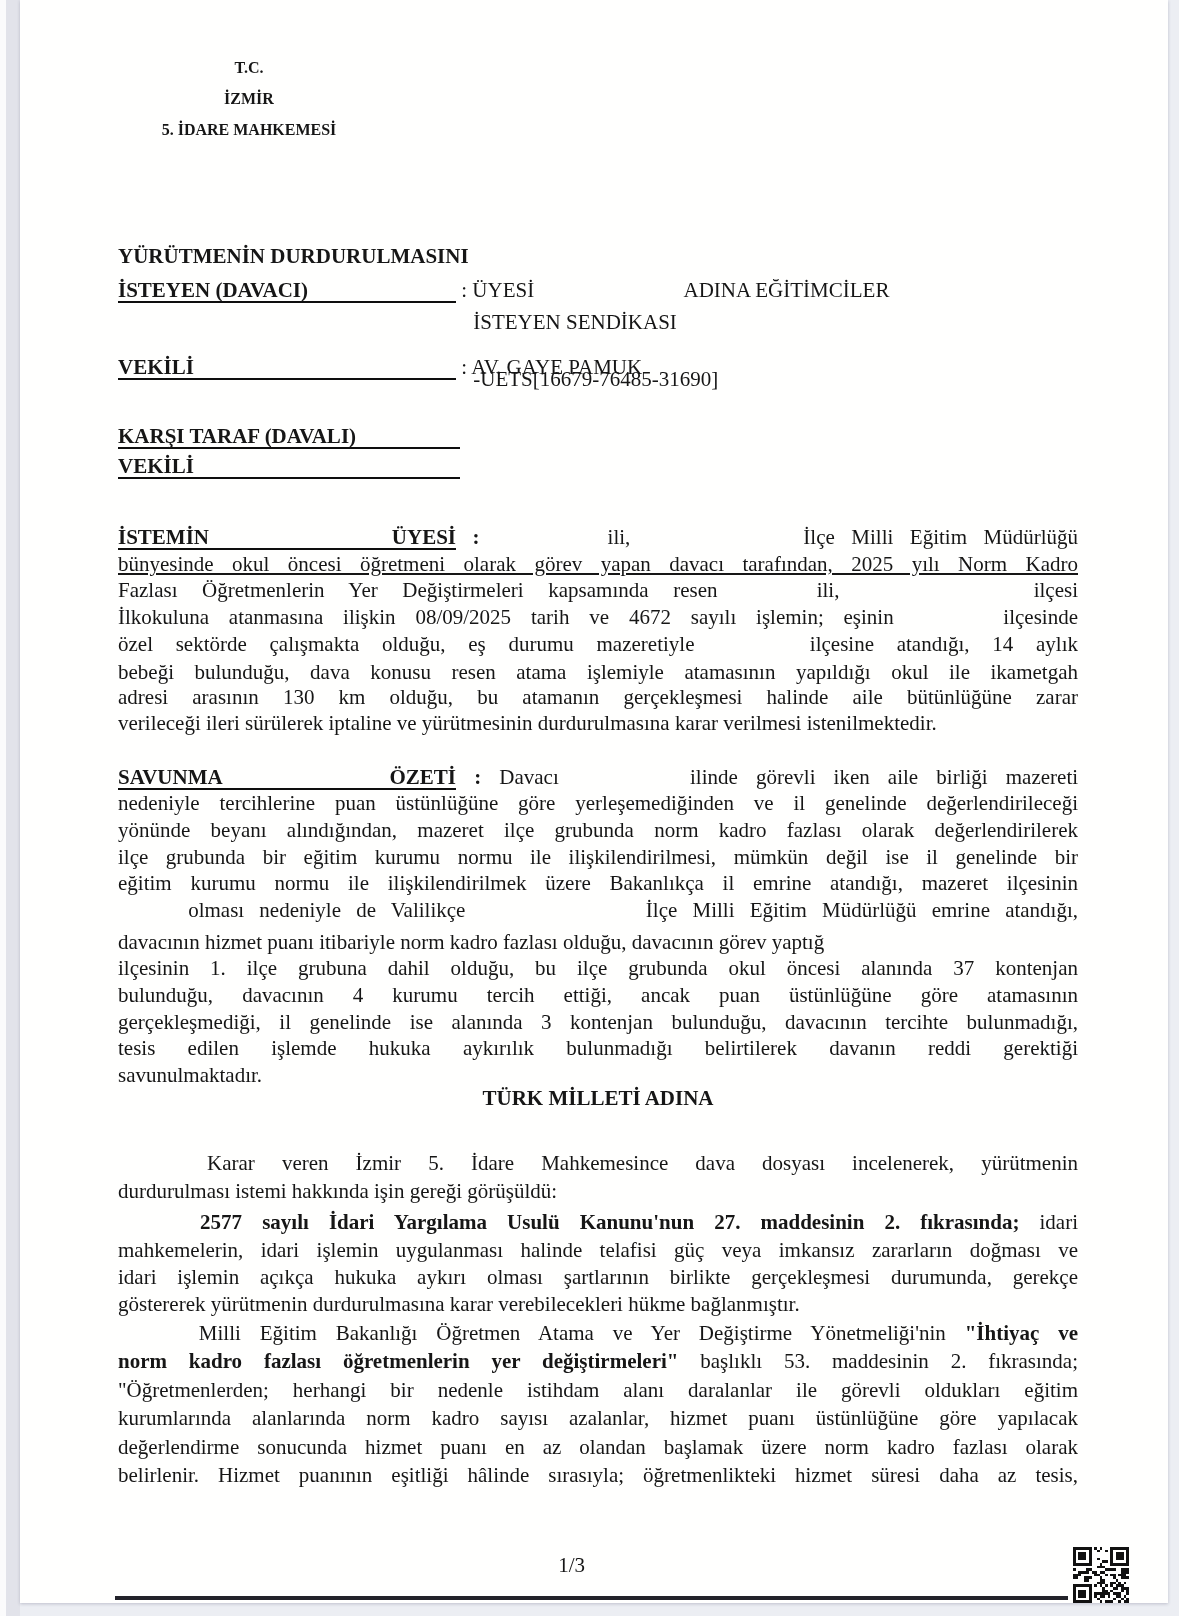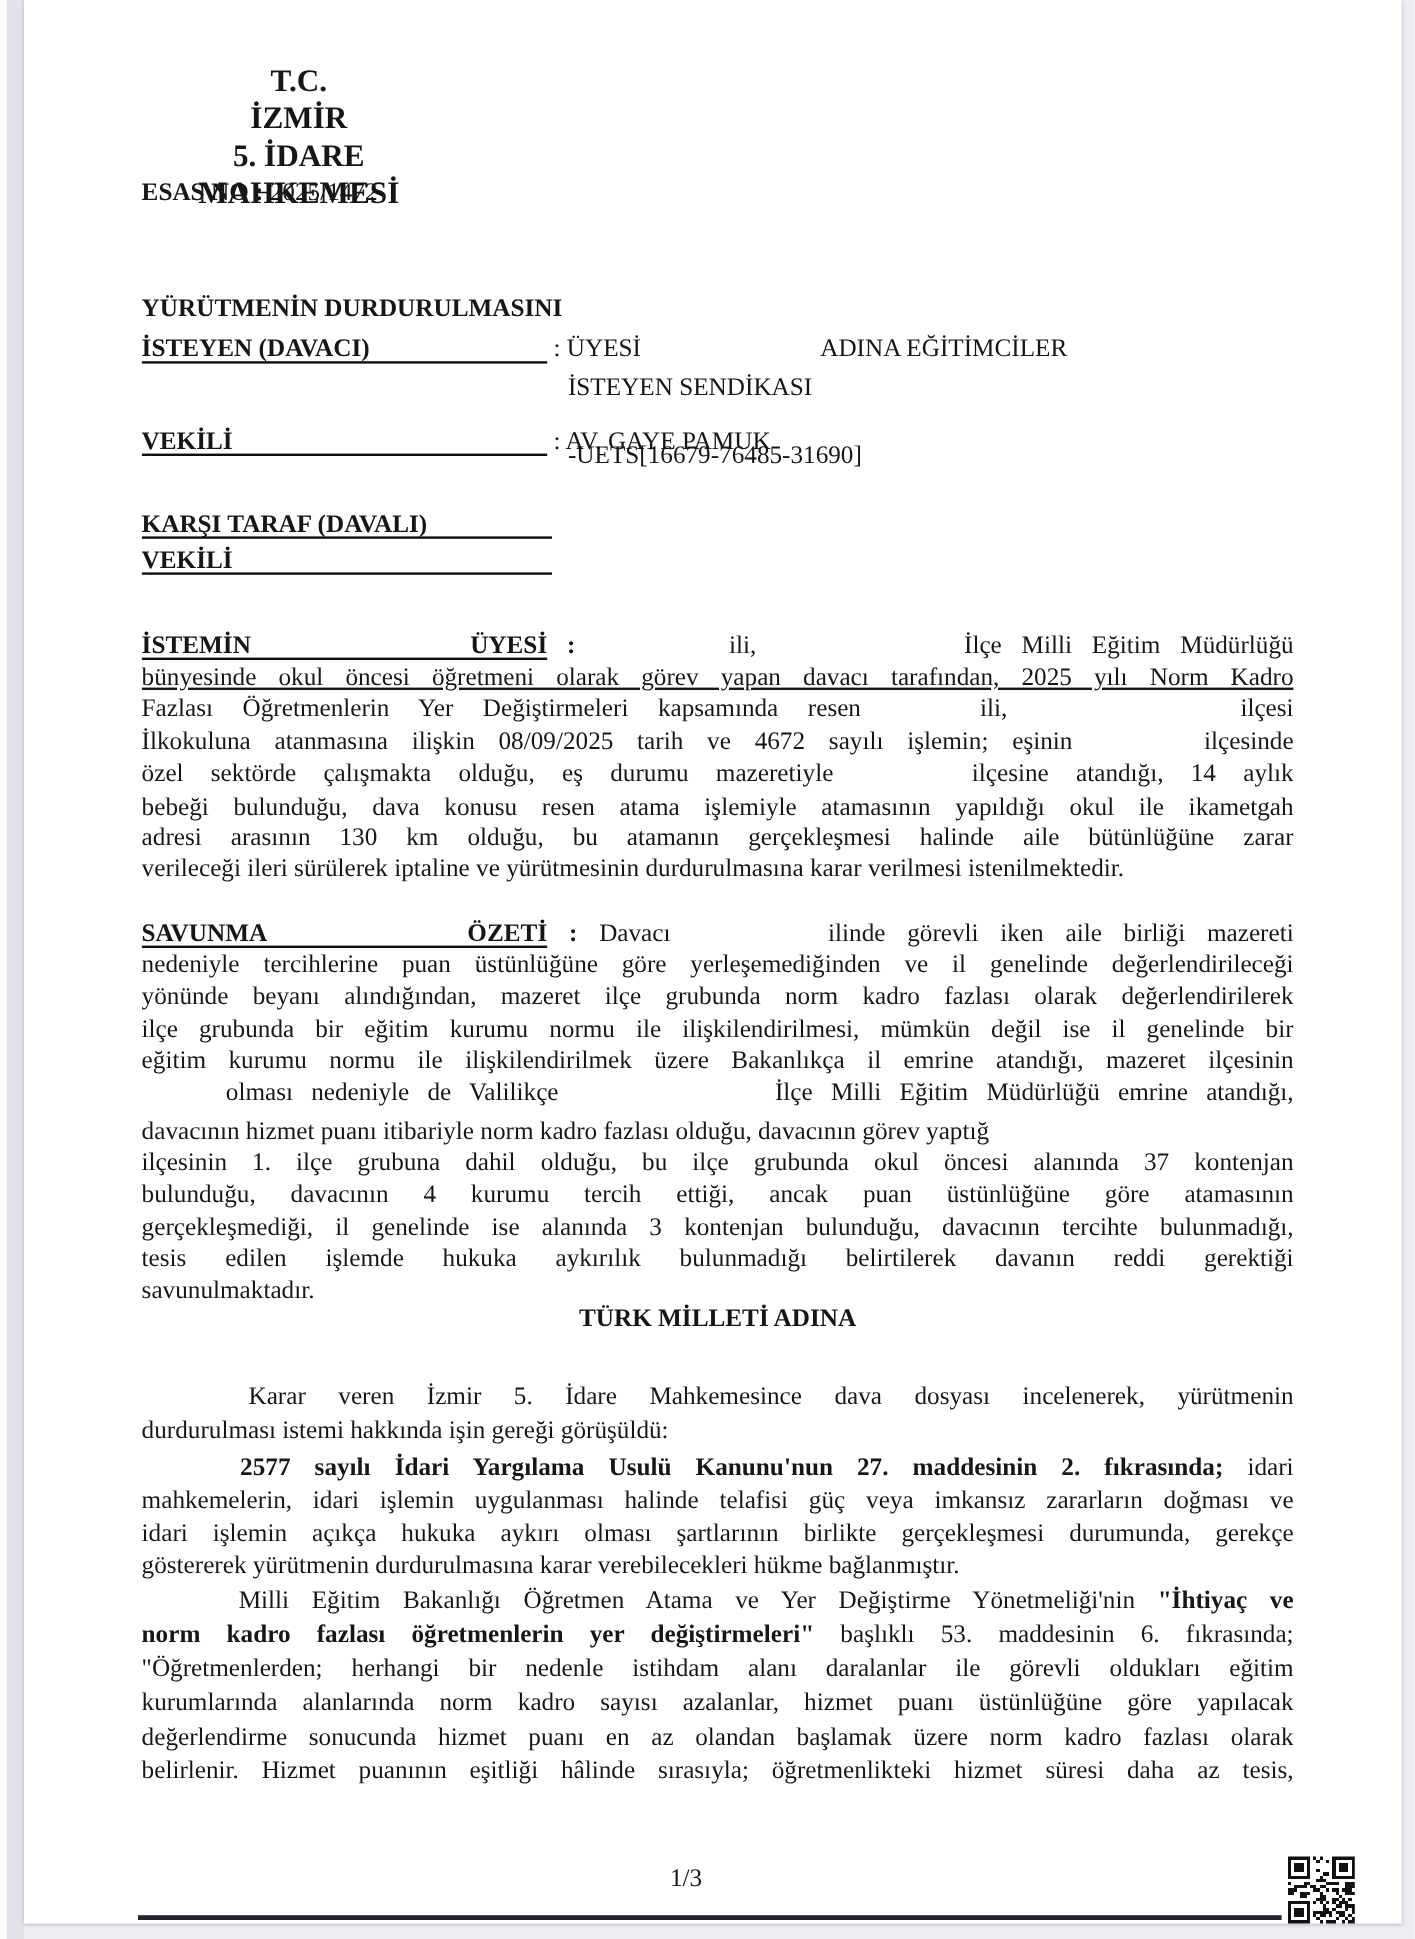--- a/index.html
+++ b/index.html
@@ -8,21 +8,21 @@
     background:linear-gradient(to right,#fbfbfc 0 6px,#e2e3ea 6px 20px,#eceef3 20px);
     font-family:"Liberation Serif","DejaVu Serif",serif;
     color:#161616;
   }
   .page{
     position:absolute;left:20px;top:0;width:1148px;height:1603px;
     background:#fffffe;box-shadow:0 1px 3px rgba(60,60,90,.25);
   }
   .hdr{
     position:absolute;left:98px;top:52px;width:262px;text-align:center;
-    font-weight:bold;font-size:26px;line-height:31px;
+    font-weight:bold;font-size:16px;line-height:31px;
   }
   .line{
     position:absolute;left:98px;width:960px;height:27px;line-height:27px;
     font-size:21px;white-space:normal;overflow:hidden;
   }
   .line.just{text-align:justify;text-align-last:justify;}
   .line.center{text-align:center;text-align-last:center;}
   .b{font-weight:bold;}
   .lbl{
     display:inline-block;font-weight:bold;white-space:nowrap;
@@ -40,24 +40,20 @@
 <body>
 
 <div class="page">
 
   <div class="hdr">
     <div>T.C.</div>
     <div>İZMİR</div>
     <div>5. İDARE MAHKEMESİ</div>
   </div>
 
-  <div class="line" style="top:147px">
-    <span class="b">ESAS NO :</span>
-    <span>2025/1472</span>
-  </div>
 
   <div>
       <div class="line" style="top: 243px;"><span class="b">YÜRÜTMENİN DURDURULMASINI</span></div>
       <div class="line" style="top: 277px;"><span class="lbl" style="width: 338px;">İSTEYEN (DAVACI)</span> <span>: ÜYESİ</span> <span class="gap" style="width: 140px;"></span> <span>ADINA EĞİTİMCİLER</span></div>
       <div class="line" style="top: 309px;"><span class="gap" style="width: 350px;"></span> <span>İSTEYEN SENDİKASI</span></div>
       <div class="line" style="top: 338px; margin-top: 16px;"><span class="lbl" style="width: 338px;">VEKİLİ</span> <span>: AV. GAYE PAMUK</span></div>
       <div class="line" style="top: 366px;"><span class="gap" style="width: 350px;"></span> <span>-UETS[16679-76485-31690]</span></div>
       <div class="line" style="top: 423px;"><span class="lbl" style="width: 342px;">KARŞI TARAF (DAVALI)</span></div>
       <div class="line" style="top: 453px;"><span class="lbl" style="width: 342px;">VEKİLİ</span></div>
       <div class="line just" style="top: 524px;"><span class="lbl ws" style="width: 338px;">İSTEMİN ÜYESİ</span> <span class="b">:</span> <span class="gap" style="width: 95px;"></span> <span>ili,</span> <span class="gap" style="width: 140px;"></span> <span>İlçe Milli Eğitim Müdürlüğü</span></div>
@@ -81,21 +77,21 @@
       <div class="line just" style="top: 1035px;"><span>tesis edilen işlemde hukuka aykırılık bulunmadığı belirtilerek davanın reddi gerektiği</span></div>
       <div class="line" style="top: 1062px;"><span>savunulmaktadır.</span></div>
       <div class="line center" style="top: 1085px;"><span class="b">TÜRK MİLLETİ ADINA</span></div>
       <div class="line just" style="top: 1150px;"><span class="gap" style="width: 62px;"></span> <span>Karar veren İzmir 5. İdare Mahkemesince dava dosyası incelenerek, yürütmenin</span></div>
       <div class="line" style="top: 1178px;"><span>durdurulması istemi hakkında işin gereği görüşüldü:</span></div>
       <div class="line just" style="top: 1209px;"><span class="gap" style="width: 62px;"></span> <span class="b">2577 sayılı İdari Yargılama Usulü Kanunu'nun 27. maddesinin 2. fıkrasında;</span> <span>idari</span></div>
       <div class="line just" style="top: 1237px;"><span>mahkemelerin, idari işlemin uygulanması halinde telafisi güç veya imkansız zararların doğması ve</span></div>
       <div class="line just" style="top: 1264px;"><span>idari işlemin açıkça hukuka aykırı olması şartlarının birlikte gerçekleşmesi durumunda, gerekçe</span></div>
       <div class="line" style="top: 1291px;"><span>göstererek yürütmenin durdurulmasına karar verebilecekleri hükme bağlanmıştır.</span></div>
       <div class="line just" style="top: 1320px;"><span class="gap" style="width: 62px;"></span> <span>Milli Eğitim Bakanlığı Öğretmen Atama ve Yer Değiştirme Yönetmeliği'nin</span> <span class="b">"İhtiyaç ve</span></div>
-      <div class="line just" style="top: 1348px;"><span class="b">norm kadro fazlası öğretmenlerin yer değiştirmeleri"</span> <span>başlıklı 53. maddesinin 6. fıkrasında;</span></div>
+      <div class="line just" style="top: 1348px;"><span class="b">norm kadro fazlası öğretmenlerin yer değiştirmeleri"</span> <span>başlıklı 53. maddesinin 2. fıkrasında;</span></div>
       <div class="line just" style="top: 1377px;"><span>"Öğretmenlerden; herhangi bir nedenle istihdam alanı daralanlar ile görevli oldukları eğitim</span></div>
       <div class="line just" style="top: 1405px;"><span>kurumlarında alanlarında norm kadro sayısı azalanlar, hizmet puanı üstünlüğüne göre yapılacak</span></div>
       <div class="line just" style="top: 1434px;"><span>değerlendirme sonucunda hizmet puanı en az olandan başlamak üzere norm kadro fazlası olarak</span></div>
       <div class="line just" style="top: 1462px;"><span>belirlenir. Hizmet puanının eşitliği hâlinde sırasıyla; öğretmenlikteki hizmet süresi daha az tesis,</span></div>
       <div class="line" style="top: 1552px;"><span class="gap" style="width: 435px;"></span> <span>1/3</span></div>
     </div>
 
   <div class="scan-line"></div>
 
   <div class="qr">

